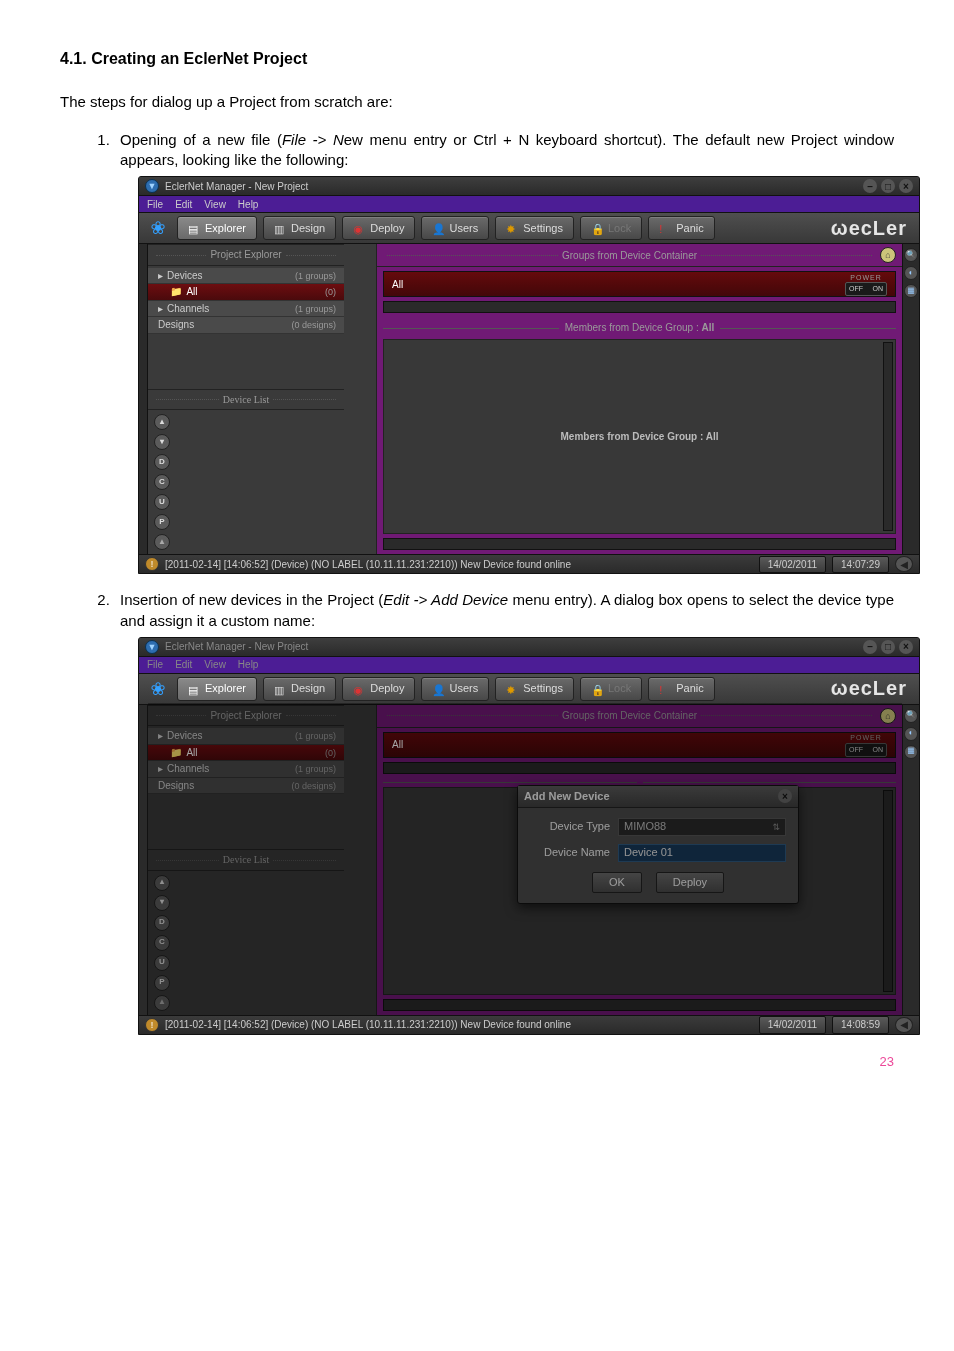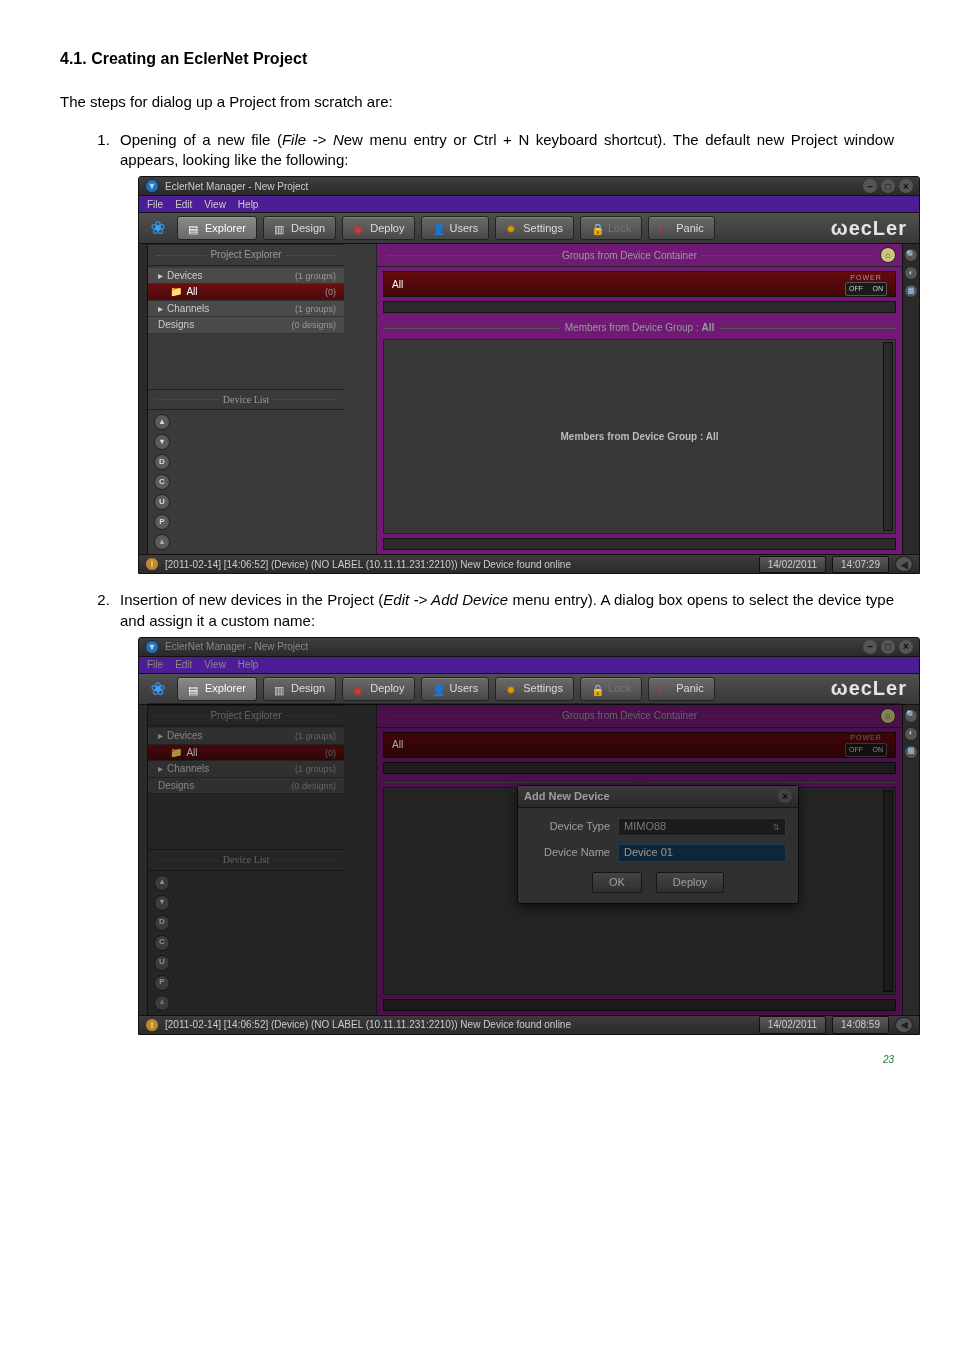--- a/index.html
+++ b/index.html
@@ -24,24 +24,23 @@
     padding: 0;
   }
   ol.steps > li {
     margin: 0 0 16px 18px;
     padding-left: 6px;
     text-align: justify;
   }
   .italic { font-style: italic; }
   .page-num {
     text-align: right;
-    font-size: 10px;
+    font-size: 13px;
     margin-top: 8px;
-    color: #15803d;
-    font-style: italic;
+    color: #ec4899;
   }
 
   
   .shot {
     width: 780px;
     margin: 6px 0 14px 18px;
     background: #3a3a3a;
     border: 1px solid #111;
     border-radius: 3px 3px 0 0;
     font-family: Tahoma, Arial, sans-serif;

